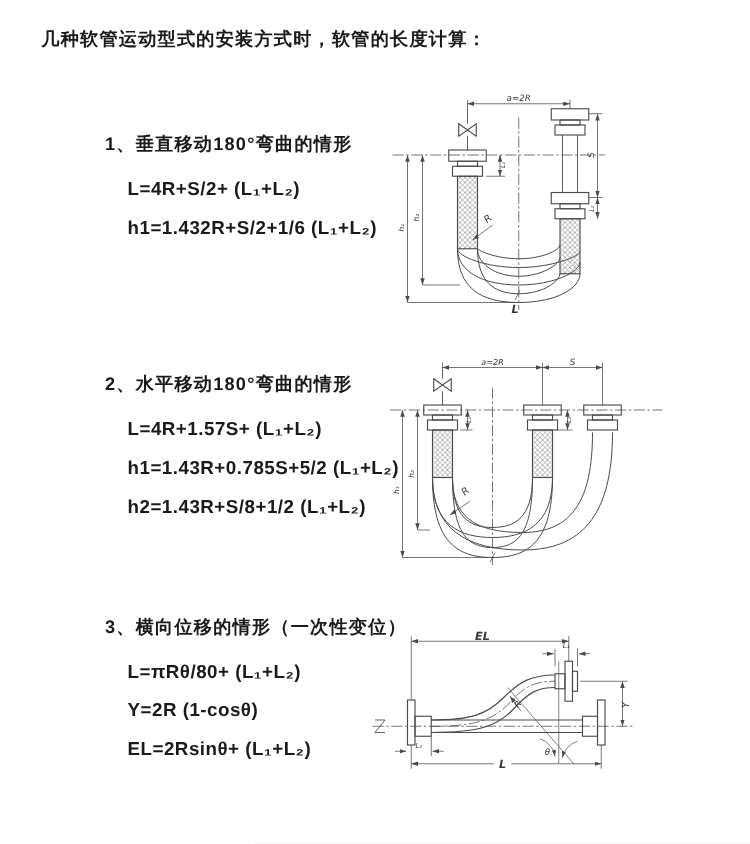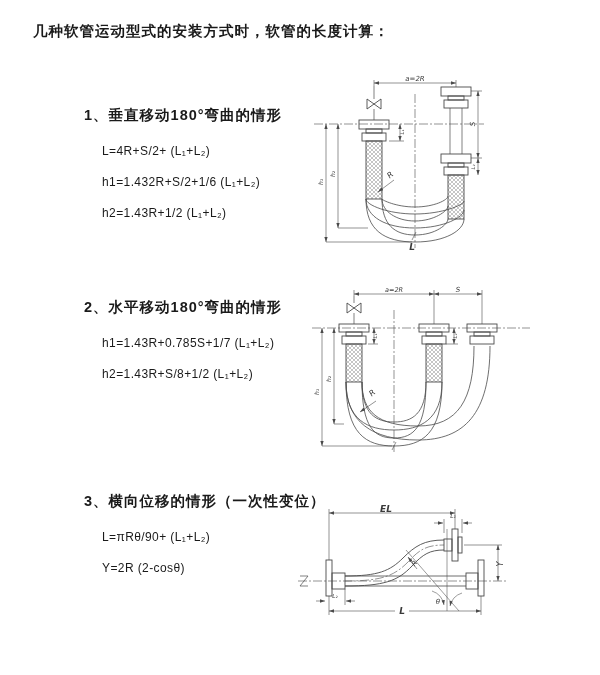--- a/index.html
+++ b/index.html
@@ -7,21 +7,21 @@
     position:relative;width:600px;height:675px;background:#ffffff;
     font-family:"Liberation Sans","DejaVu Sans",sans-serif;
     color:#1a1a1a;overflow:hidden;margin:0 auto;
   }
   .doc-title{
     position:absolute;left:33px;top:22px;font-size:14.5px;font-weight:bold;
     letter-spacing:1px;white-space:nowrap;
   }
   .section{position:absolute;left:44px;margin-left:40px;}
   .sec-heading{font-size:14.5px;font-weight:bold;letter-spacing:1px;white-space:nowrap;margin-bottom:11px;}
-  .formula{font-size:12px;font-weight:400;letter-spacing:.4px;padding-left:18px;line-height:31px;white-space:nowrap;}
+  .formula{font-size:15px;font-weight:700;letter-spacing:.4px;padding-left:18px;line-height:31px;white-space:nowrap;}
   #sec1{top:106px;}
   #sec2{top:298px;}
   #sec3{top:492px;}
   .diag{position:absolute;font-style:italic;}
   #diag1{left:312px;top:74px;}
   #diag2{left:310px;top:284px;}
   #diag3{left:296px;top:503px;}
   svg{display:block;}
   svg text{font-family:"DejaVu Sans",sans-serif;fill:#3a3a3a;}
 </style>
@@ -29,33 +29,34 @@
 <body>
 
 <div class="page">
 
   <div class="doc-title">几种软管运动型式的安装方式时，软管的长度计算：</div>
 
   <div class="section" id="sec1">
     <div class="sec-heading">1、垂直移动180°弯曲的情形</div>
     <div class="formula">L=4R+S/2+ (L₁+L₂)</div>
     <div class="formula">h1=1.432R+S/2+1/6 (L₁+L₂)</div>
-    <div class="formula">h2=1.43R+1/2 (L₁+L₂)</div>
   </div>
 
   <div class="section" id="sec2">
     <div class="sec-heading">2、水平移动180°弯曲的情形</div>
-    <div class="formula">h1=1.43R+0.785S+1/7 (L₁+L₂)</div>
+    <div class="formula">L=4R+1.57S+ (L₁+L₂)</div>
+    <div class="formula">h1=1.43R+0.785S+5/2 (L₁+L₂)</div>
     <div class="formula">h2=1.43R+S/8+1/2 (L₁+L₂)</div>
   </div>
 
   <div class="section" id="sec3">
     <div class="sec-heading">3、横向位移的情形（一次性变位）</div>
-    <div class="formula">L=πRθ/90+ (L₁+L₂)</div>
-    <div class="formula">Y=2R (2-cosθ)</div>
+    <div class="formula">L=πRθ/80+ (L₁+L₂)</div>
+    <div class="formula">Y=2R (1-cosθ)</div>
+    <div class="formula">EL=2Rsinθ+ (L₁+L₂)</div>
   </div>
 
   <div class="diag" id="diag1">
   <svg width="265" height="178" viewBox="0 0 265 178">
     <defs>
       <marker id="d1ar" markerWidth="10" markerHeight="7" refX="9" refY="3" orient="auto-start-reverse">
         <path d="M0,0 L9,3 L0,6 z" fill="#4a4a4a"></path>
       </marker>
       <pattern id="d1h" width="4" height="4" patternUnits="userSpaceOnUse">
         <path d="M0,4 L4,0 M0,0 L4,4" stroke="#8a8a8a" stroke-width="0.5"></path>

